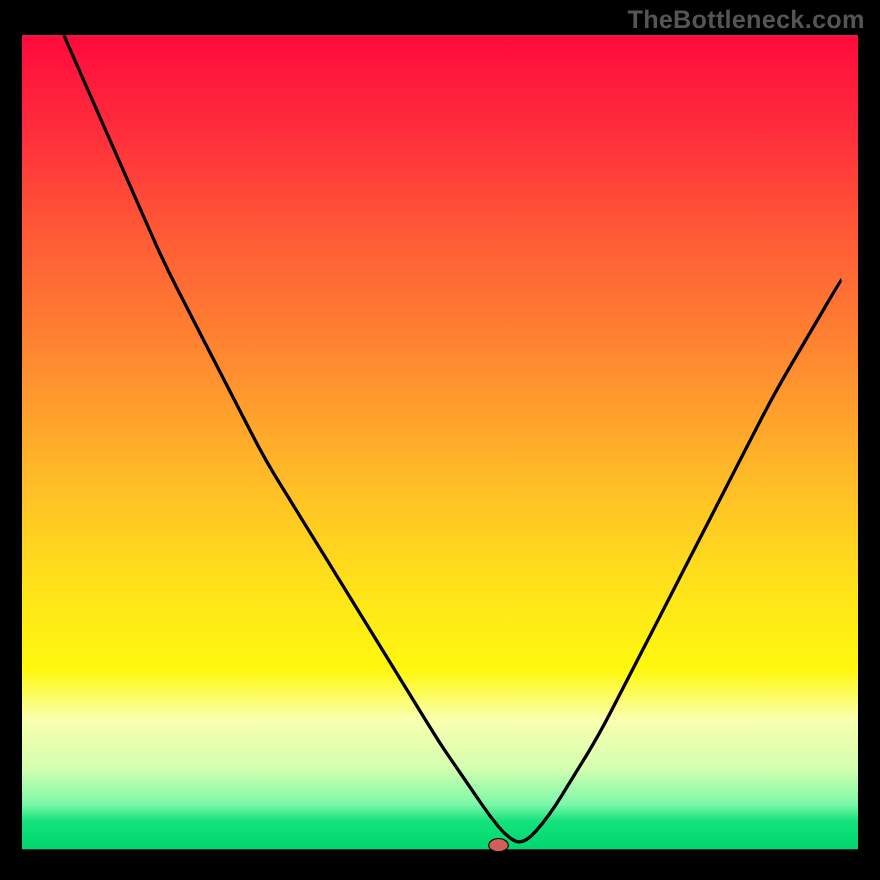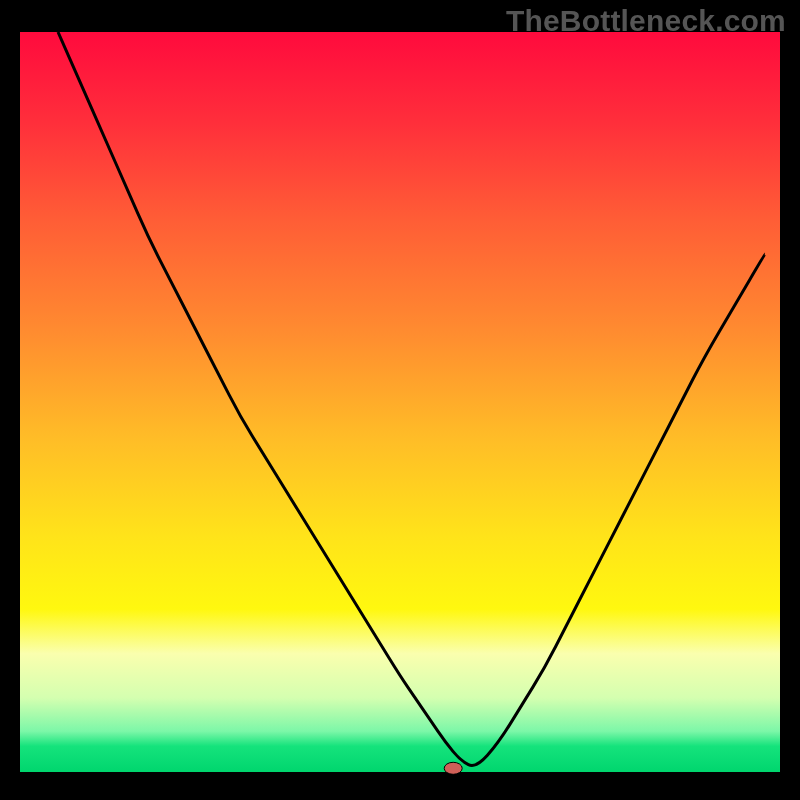--- a/index.html
+++ b/index.html
@@ -9,21 +9,21 @@
     width: 800px;
     height: 800px;
     overflow: hidden;
     position: relative;
   }
   .watermark {
     position: absolute;
     top: 4px;
     right: 14px;
     font-family: Arial, Helvetica, sans-serif;
-    font-size: 30px;
+    font-size: 23px;
     font-weight: bold;
     color: #555;
     z-index: 10;
     letter-spacing: 0.2px;
   }
   svg {
     display: block;
   }
 </style>
 </head>

